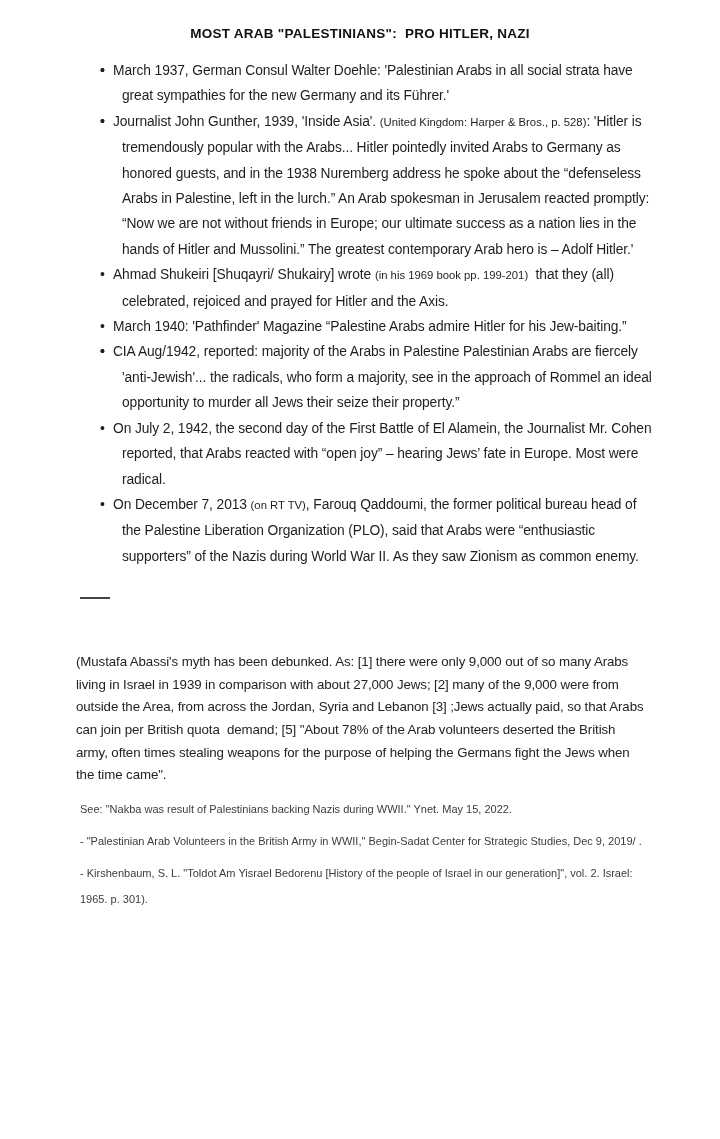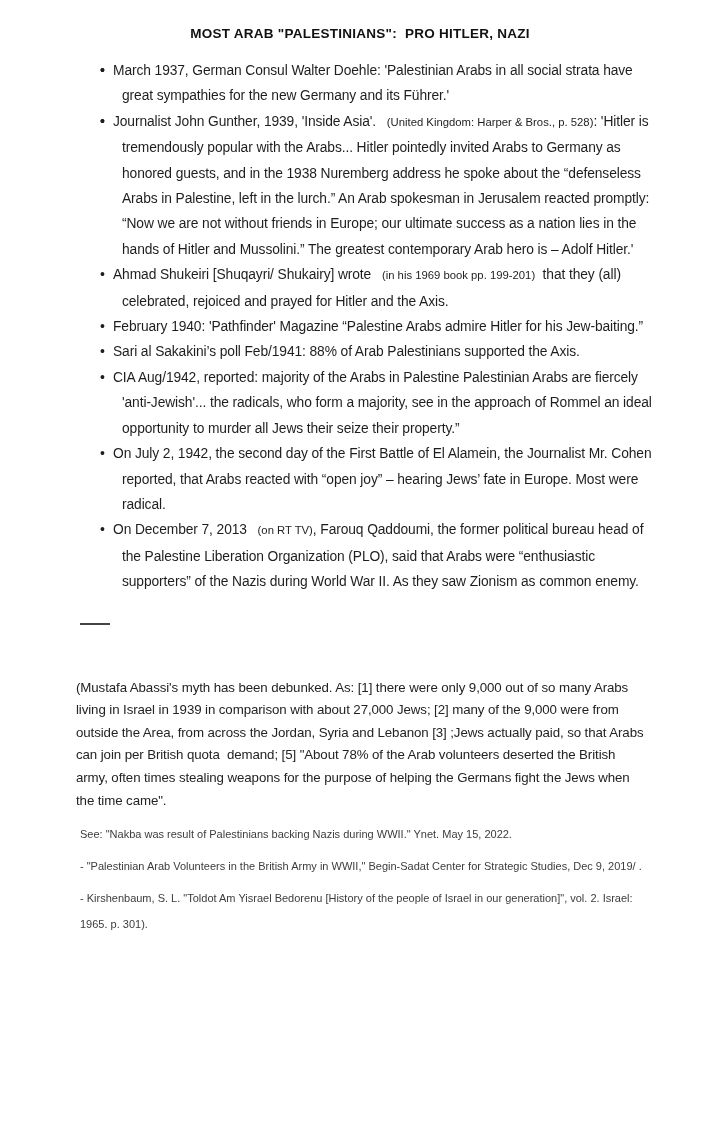--- a/index.html
+++ b/index.html
@@ -43,21 +43,20 @@
     position: absolute;
     left: 0;
     top: 0;
     text-indent: 0;
     font-size: 14px;
   }
   .seg { white-space: pre-wrap; }
   .seg.small {
     font-size: 11.3px;
     letter-spacing: 0;
-    margin-left: 7px;
   }
   .rule {
     width: 30px;
     height: 0;
     border-top: 2px solid #454545;
     margin: 28px 0 0 80px;
   }
   .debunk {
     margin: 52px 70px 0 76px;
     font-size: 13.3px;
@@ -81,22 +80,22 @@
 <body>
 
 <h1 class="title">MOST ARAB "PALESTINIANS":  PRO HITLER, NAZI</h1>
 
 <ul class="points">
     <li><span class="marker">•</span></li>
     <li><span class="marker">•</span><span class="seg">March 1937, German Consul Walter Doehle: 'Palestinian Arabs in all social strata have great sympathies for the new Germany and its Führer.'</span></li>
     <li><span class="marker">•</span></li>
     <li><span class="marker">•</span><span class="seg">Journalist John Gunther, 1939, 'Inside Asia'. </span><span class="seg small">(United Kingdom: Harper &amp; Bros., p. 528)</span><span class="seg">: 'Hitler is tremendously popular with the Arabs... Hitler pointedly invited Arabs to Germany as honored guests, and in the 1938 Nuremberg address he spoke about the “defenseless Arabs in Palestine, left in the lurch.” An Arab spokesman in Jerusalem reacted promptly: “Now we are not without friends in Europe; our ultimate success as a nation lies in the hands of Hitler and Mussolini.” The greatest contemporary Arab hero is – Adolf Hitler.'</span></li>
     <li><span class="marker">•</span><span class="seg">Ahmad Shukeiri [Shuqayri/ Shukairy] wrote </span><span class="seg small">(in his 1969 book pp. 199-201)</span><span class="seg">  that they (all) celebrated, rejoiced and prayed for Hitler and the Axis.</span></li>
-    <li><span class="marker">•</span><span class="seg">February 1940: 'Pathfinder' Magazine “Palestine Arabs admire Hitler for his Jew-baiting.”</span></li>
-    <li><span class="marker">•</span><span class="seg">Sari al Sakakini’s poll Feb/1941: 88% of Arab Palestinians supported the Axis.</span></li>
+    <li><span class="marker">•</span><span class="seg">March 1940: 'Pathfinder' Magazine “Palestine Arabs admire Hitler for his Jew-baiting.”</span></li>
+    <li><span class="marker">•</span></li>
     <li><span class="marker">•</span><span class="seg">CIA Aug/1942, reported: majority of the Arabs in Palestine Palestinian Arabs are fiercely 'anti-Jewish'... the radicals, who form a majority, see in the approach of Rommel an ideal opportunity to murder all Jews their seize their property.”</span></li>
     <li><span class="marker">•</span><span class="seg">On July 2, 1942, the second day of the First Battle of El Alamein, the Journalist Mr. Cohen reported, that Arabs reacted with “open joy” – hearing Jews’ fate in Europe. Most were radical.</span></li>
     <li><span class="marker">•</span><span class="seg">On December 7, 2013 </span><span class="seg small">(on RT TV)</span><span class="seg">, Farouq Qaddoumi, the former political bureau head of the Palestine Liberation Organization (PLO), said that Arabs were “enthusiastic supporters” of the Nazis during World War II. As they saw Zionism as common enemy.</span></li>
   </ul>
 
 <div class="rule"></div>
 
 <p class="debunk">(Mustafa Abassi's myth has been debunked. As: [1] there were only 9,000 out of so many Arabs living in Israel in 1939 in comparison with about 27,000 Jews; [2] many of the 9,000 were from outside the Area, from across the Jordan, Syria and Lebanon [3] ;Jews actually paid, so that Arabs can join per British quota  demand; [5] "About 78% of the Arab volunteers deserted the British army, often times stealing weapons for the purpose of helping the Germans fight the Jews when the time came".</p>
 
 <div class="refs">

